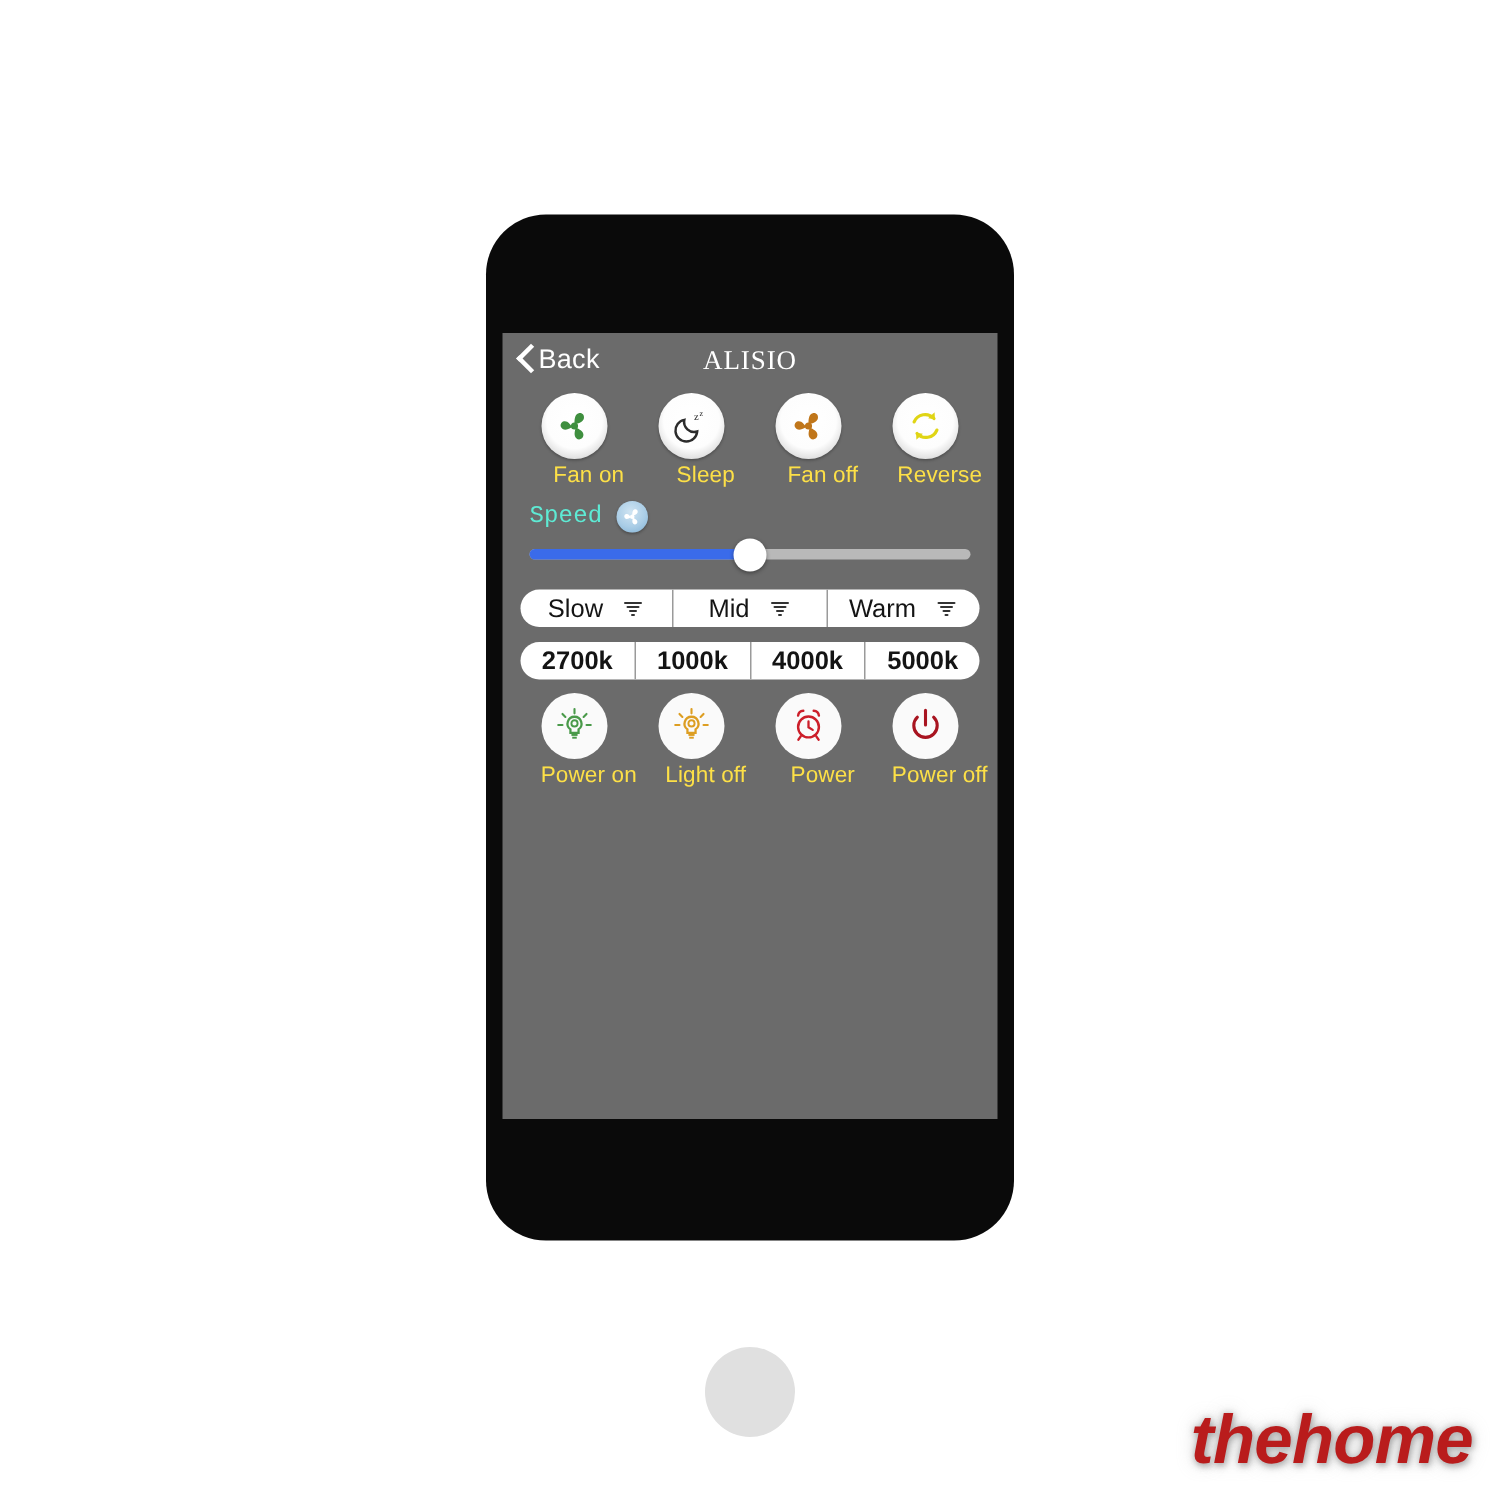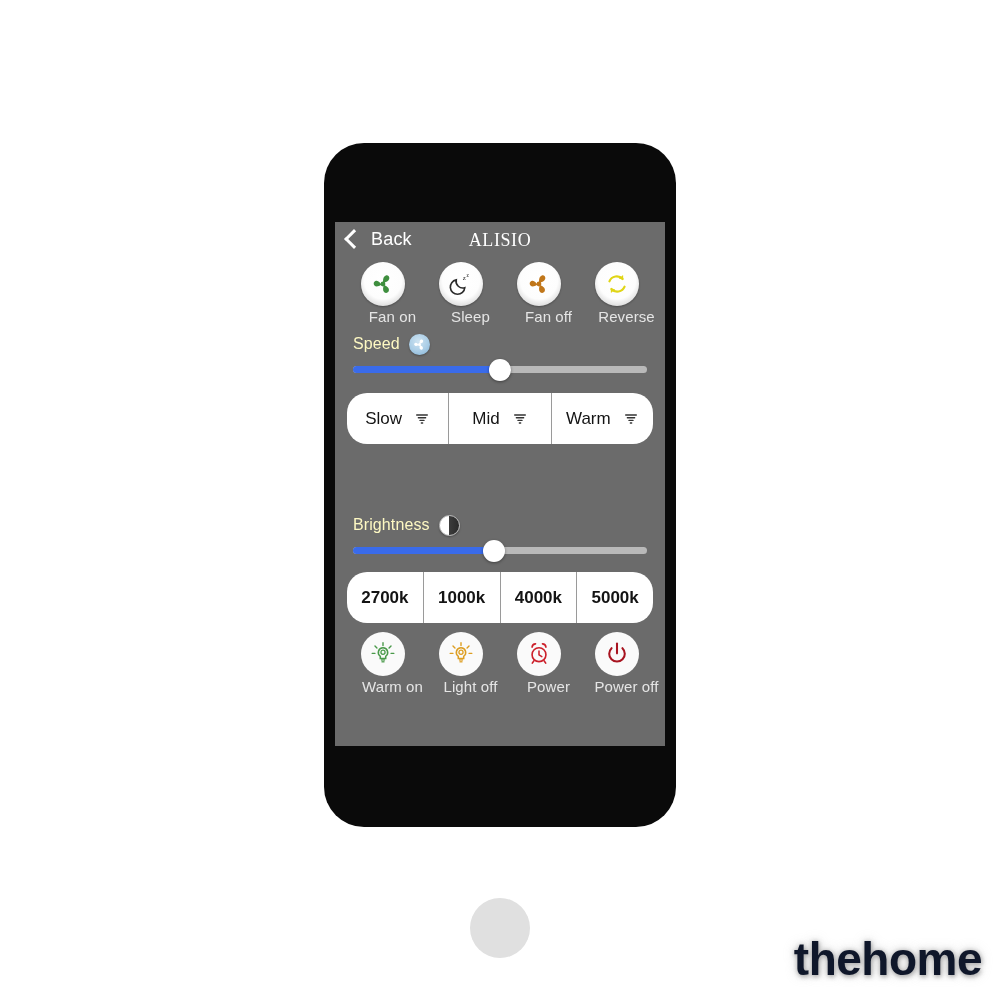--- a/index.html
+++ b/index.html
@@ -78,21 +78,20 @@
   }
 
   #back-button {
     position: absolute;
     left: 8px;
     top: 6px;
     display: flex;
     align-items: center;
     color: #ffffff;
     cursor: pointer;
-    gap: 12px;
   }
   #back-chevron {
     display: inline-block;
     width: 16px;
     height: 22px;
     position: relative;
   }
   #back-chevron::before {
     content: "";
     position: absolute;
@@ -143,40 +142,41 @@
     align-items: center;
     justify-content: center;
     box-shadow: 0 1px 2px rgba(0,0,0,0.28);
   }
   .icon-circle.flat {
     background: #fafafa;
     box-shadow: none;
   }
   .icon-caption {
     margin-top: 2px;
-    color: #e5e5e5;
+    color: #fde047;
     font-size: 15px;
     white-space: nowrap;
     letter-spacing: 0.1px;
     margin-left: 19px;
   }
 
   
   .slider-block { padding: 0 18px; }
 
   .slider-label-row {
     display: flex;
     align-items: center;
     gap: 9px;
     height: 26px;
   }
   .slider-label {
-    color: #fef9c3;
+    color: #5eead4;
     font-size: 16px;
     letter-spacing: 0.1px;
+    font-family: Liberation Mono, monospace;
   }
   .label-badge {
     width: 21px;
     height: 21px;
     border-radius: 50%;
     display: flex;
     align-items: center;
     justify-content: center;
     box-shadow: 0 1px 2px rgba(0,0,0,0.3);
   }
@@ -222,21 +222,21 @@
     border-radius: 50%;
     background: #ffffff;
     box-shadow: 0 1px 3px rgba(0,0,0,0.4);
     transform: translateX(-11px);
     cursor: pointer;
   }
 
   
   .segmented {
     margin: 0 12px;
-    height: 51px;
+    height: 25px;
     background: #ffffff;
     border-radius: 20px;
     display: flex;
     overflow: hidden;
     justify-content: space-between;
   }
   .segment {
     flex: 1;
     display: flex;
     align-items: center;
@@ -250,25 +250,26 @@
   .segment:last-child { border-right: none; }
   .segment.temp { gap: 0; font-size: 17px; }
 
   
   #watermark {
     position: absolute;
     right: 18px;
     bottom: 14px;
     font-size: 46px;
     font-weight: bold;
-    color: #0f172a;
+    color: #b91c1c;
     text-shadow: 0 0 5px rgba(150,150,150,0.55),
                  0 0 12px rgba(170,170,170,0.45),
                  1px 2px 4px rgba(120,120,120,0.5);
     letter-spacing: -0.5px;
+    font-style: italic;
   }
 </style>
 </head>
 <body>
 
 <div id="phone">
   <div id="camera-dot"></div>
   <div id="speaker-grille"></div>
   <div id="home-button"></div>
 </div>
@@ -376,31 +377,20 @@
       <span>Warm</span>
       <svg width="16" height="16" viewBox="0 0 24 24">
         <rect x="3" y="5" width="18" height="2.1" rx="1" fill="#333"></rect>
         <rect x="5.5" y="9" width="13" height="2.1" rx="1" fill="#333"></rect>
         <rect x="8" y="13" width="8" height="2.1" rx="1" fill="#333"></rect>
         <rect x="10" y="17" width="4" height="2.1" rx="1" fill="#333"></rect>
       </svg>
     </div>
   </div>
 
-  <div class="slider-block" style="margin-top:68px;">
-    <div class="slider-label-row">
-      <span class="slider-label">Brightness</span>
-      <span class="label-badge" id="brightness-badge"></span>
-    </div>
-    <div class="slider-track-wrap">
-      <div class="slider-track"></div>
-      <div class="slider-fill" style="width:48%"></div>
-      <div class="slider-thumb" style="left:48%"></div>
-    </div>
-  </div>
 
 
   <div class="segmented" style="margin-top:10px;font-weight:bold;">
     <div class="segment temp">
       <span>2700k</span>
     </div>
     <div class="segment temp">
       <span>1000k</span>
     </div>
     <div class="segment temp">
@@ -422,21 +412,21 @@
           <circle cx="12" cy="10.4" r="1.9" fill="none" stroke="#4a9a4a" stroke-width="1.2"></circle>
           <g stroke="#4a9a4a" stroke-width="1.3" stroke-linecap="round">
             <line x1="12" y1="1.6" x2="12" y2="4.2"></line>
             <line x1="4.6" y1="4.6" x2="6.4" y2="6.4"></line>
             <line x1="19.4" y1="4.6" x2="17.6" y2="6.4"></line>
             <line x1="2" y1="11.4" x2="4.6" y2="11.4"></line>
             <line x1="22" y1="11.4" x2="19.4" y2="11.4"></line>
           </g>
         </svg>
       </div>
-      <div class="icon-caption">Warm on</div>
+      <div class="icon-caption">Power on</div>
     </div>
 
     <div class="icon-cell">
       <div class="icon-circle flat">
         <svg width="26" height="26" viewBox="0 0 24 24">
           <path d="M12 6.3a4.3 4.3 0 0 0-2.5 7.8v2.1h5v-2.1A4.3 4.3 0 0 0 12 6.3z" fill="none" stroke="#dd9e22" stroke-width="1.4"></path>
           <rect x="10.1" y="16.9" width="3.8" height="1.2" fill="#dd9e22"></rect>
           <rect x="10.6" y="18.6" width="2.8" height="1.2" fill="#dd9e22"></rect>
           <circle cx="12" cy="10.4" r="1.9" fill="none" stroke="#dd9e22" stroke-width="1.2"></circle>
           <g stroke="#dd9e22" stroke-width="1.3" stroke-linecap="round">

